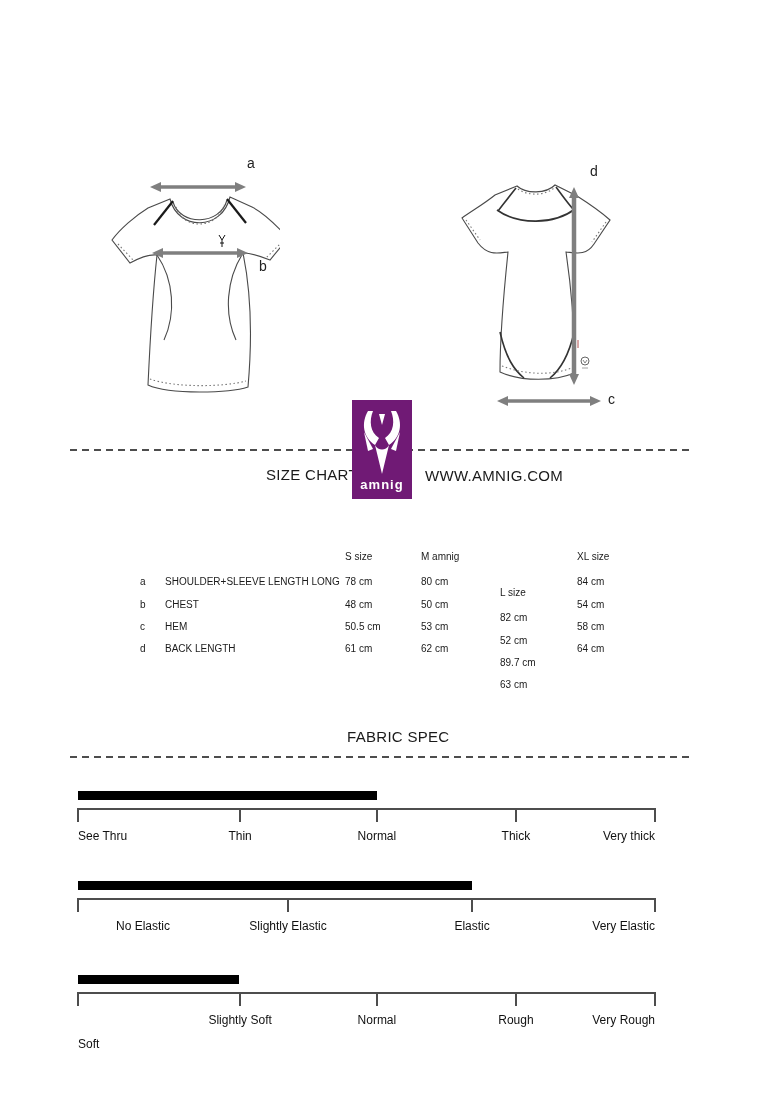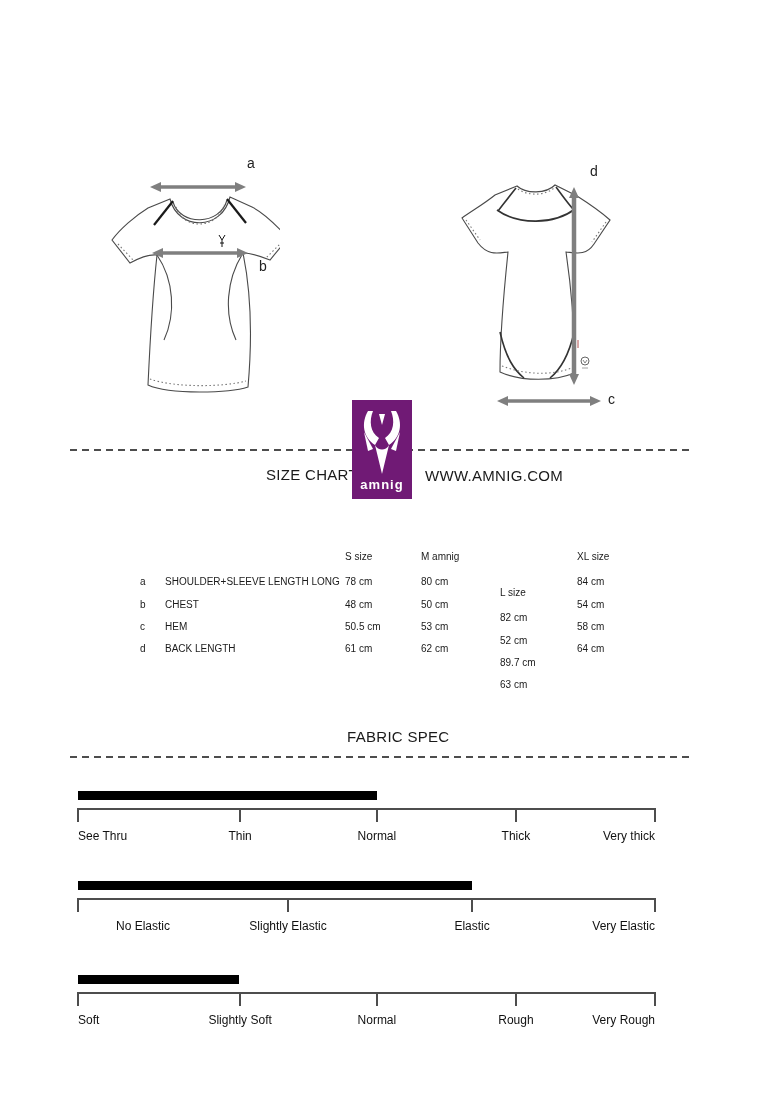--- a/index.html
+++ b/index.html
@@ -218,20 +218,20 @@
   </div>
 
   <div class="scale" style="top:975px;">
     <div class="bar" style="width: 27.9%;"></div>
     <div class="sline"></div>
     <div class="tick" style="left:0%;"></div>
     <div class="tick" style="left:28.1%;"></div>
     <div class="tick" style="left:51.8%;"></div>
     <div class="tick" style="left:75.9%;"></div>
     <div class="tick" style="left:100%;"></div>
-    <div class="slabel first" style="left:0;">Soft</div>
+    <div class="slabel first" style="left:0;margin-top:24px;">Soft</div>
     <div class="slabel" style="left:28.1%;">Slightly Soft</div>
     <div class="slabel" style="left:51.8%;">Normal</div>
     <div class="slabel" style="left:75.9%;">Rough</div>
     <div class="slabel last">Very Rough</div>
   </div>
 
 </div>
 
 </body></html>

